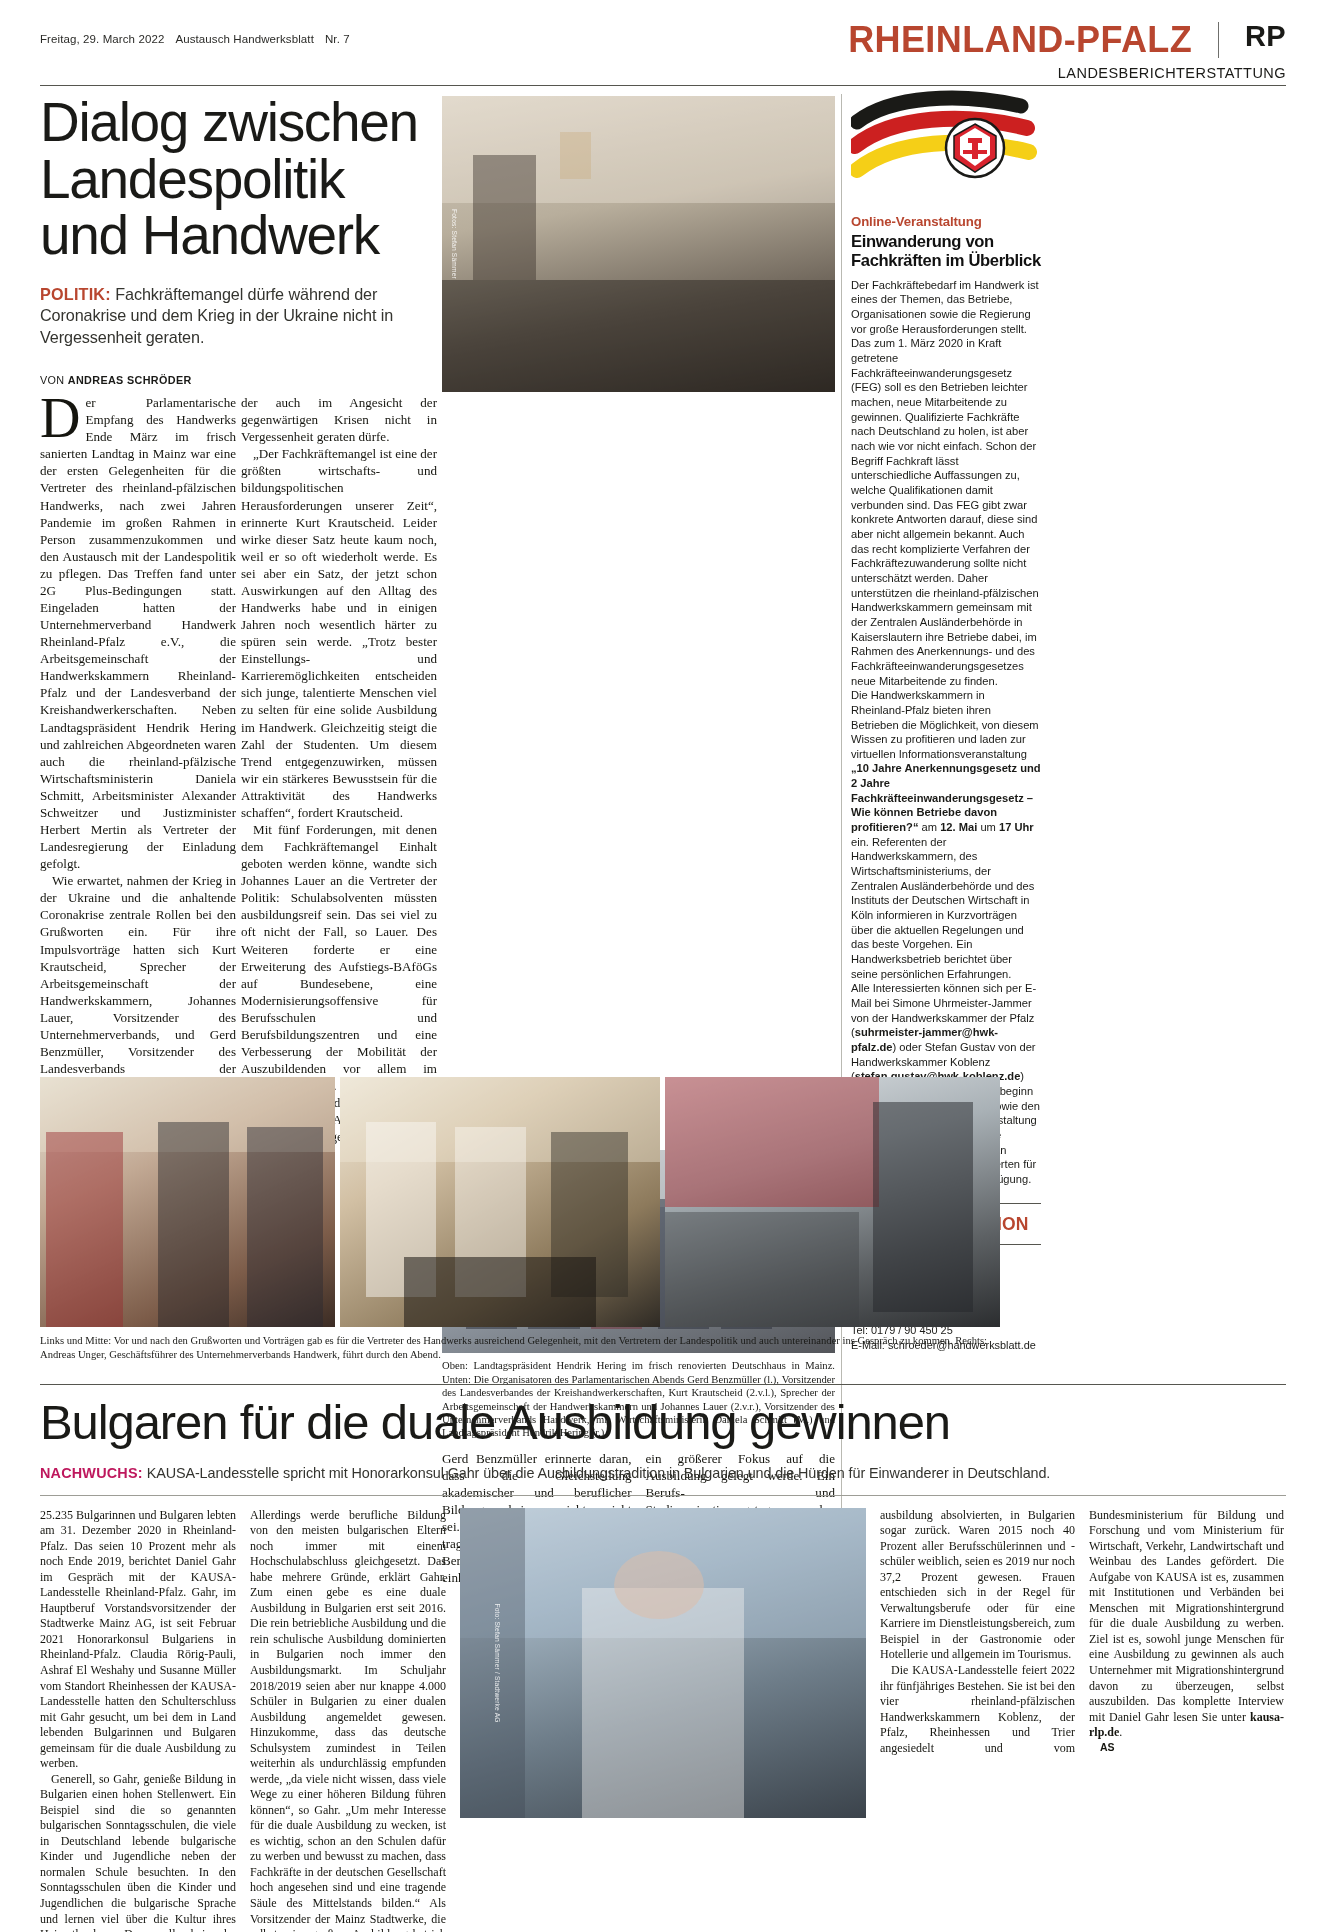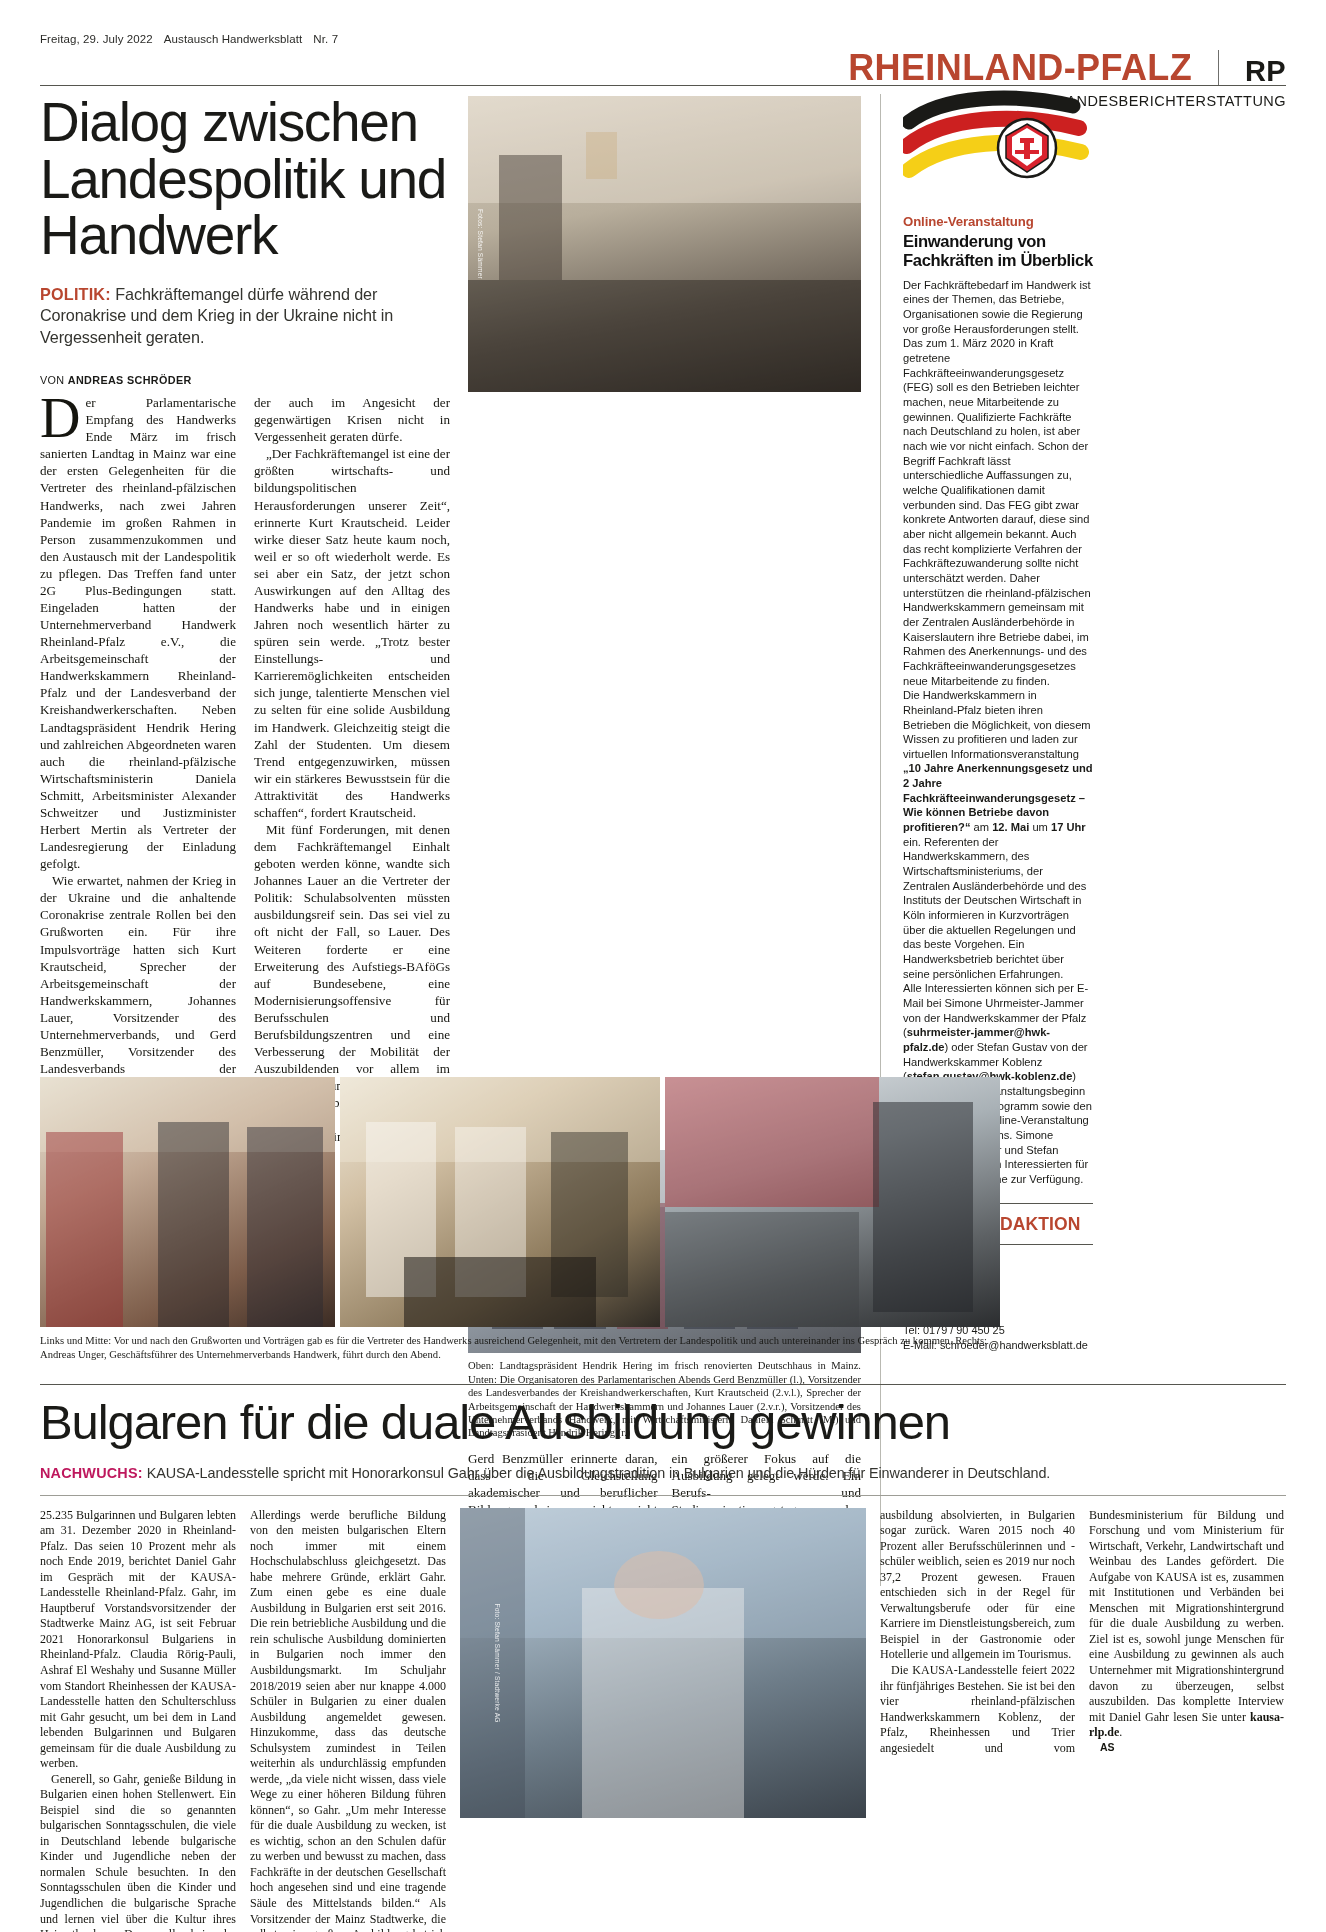--- a/index.html
+++ b/index.html
@@ -17,42 +17,42 @@
   
   .masthead { position:relative; height:72px; padding-top:28px; }
   .folio {
     font-size:11.5px; color:#2b2b28; letter-spacing:.1px;
     position:absolute; left:0; top:33px; white-space:nowrap;
   }
   .folio .sp { display:inline-block; width:11px; }
   .mast-right {
     position:absolute; right:0; top:22px; text-align:right;
   }
-  .mast-title-row { display:flex; align-items:flex-end; justify-content:flex-end; gap:10px;margin-top:28px; }
+  .mast-title-row { display:flex; align-items:flex-start; justify-content:flex-end; gap:10px; }
   .mast-title {
     font-size:36px; font-weight:700; color:#b8462f; letter-spacing:.4px;
     line-height:1; padding-right:16px;
   }
   .mast-div { width:1px; height:36px; background:#6f6f6c; }
   .mast-abbr {
     font-size:29px; font-weight:700; color:#1a1a17; letter-spacing:.3px;
     line-height:1; padding-left:16px;
   }
   .mast-sub {
     font-size:14.5px; letter-spacing:.45px; color:#1a1a17; margin-top:7px;
     font-weight:400;
   }
   .rule-top { position:absolute; left:40px; right:40px; top:85px; height:1px; background:#56564f; }
 
   
   .grid {
     position:relative; margin-top:22px;
     display:grid;
     grid-template-columns: 196px 196px 393px 2px 194px;
-    column-gap:18px;
+    column-gap:5px;
   }
 
   
   .headline {
     grid-column:1 / 3;
     font-size:55px; line-height:1.03; font-weight:400; letter-spacing:-1.3px;
     color:#1a1a17; margin:0 0 0 0;
   }
   .standfirst {
     grid-column:1 / 3;
@@ -192,21 +192,21 @@
   
   .ph-band { position:absolute; background:rgba(255,255,255,.13); }
 </style>
 </head>
 <body>
 
 <div class="page">
 
   <div class="masthead">
     <div class="folio">
-      <span>Freitag, 29. July 2022</span><span class="sp"></span><span>Austausch Handwerksblatt</span><span class="sp"></span><span>Nr. 7</span>
+      <span>Freitag, 29. March 2022</span><span class="sp"></span><span>Austausch Handwerksblatt</span><span class="sp"></span><span>Nr. 7</span>
     </div>
     <div class="mast-right">
       <div class="mast-title-row">
         <div class="mast-title">RHEINLAND-PFALZ</div>
         <div class="mast-div"></div>
         <div class="mast-abbr">RP</div>
       </div>
       <div class="mast-sub">LANDESBERICHTERSTATTUNG</div>
     </div>
   </div>

